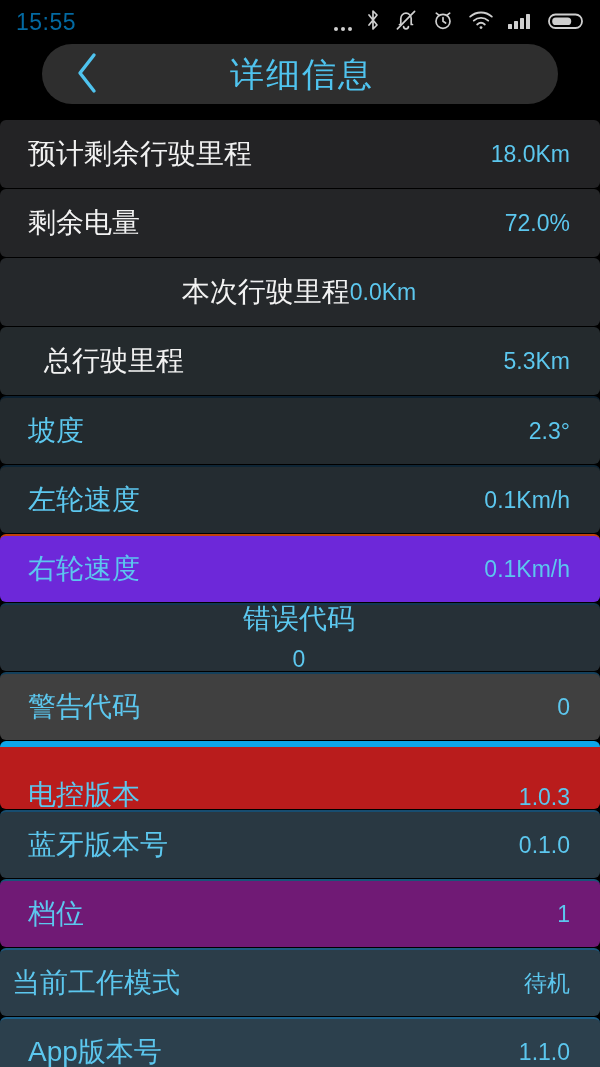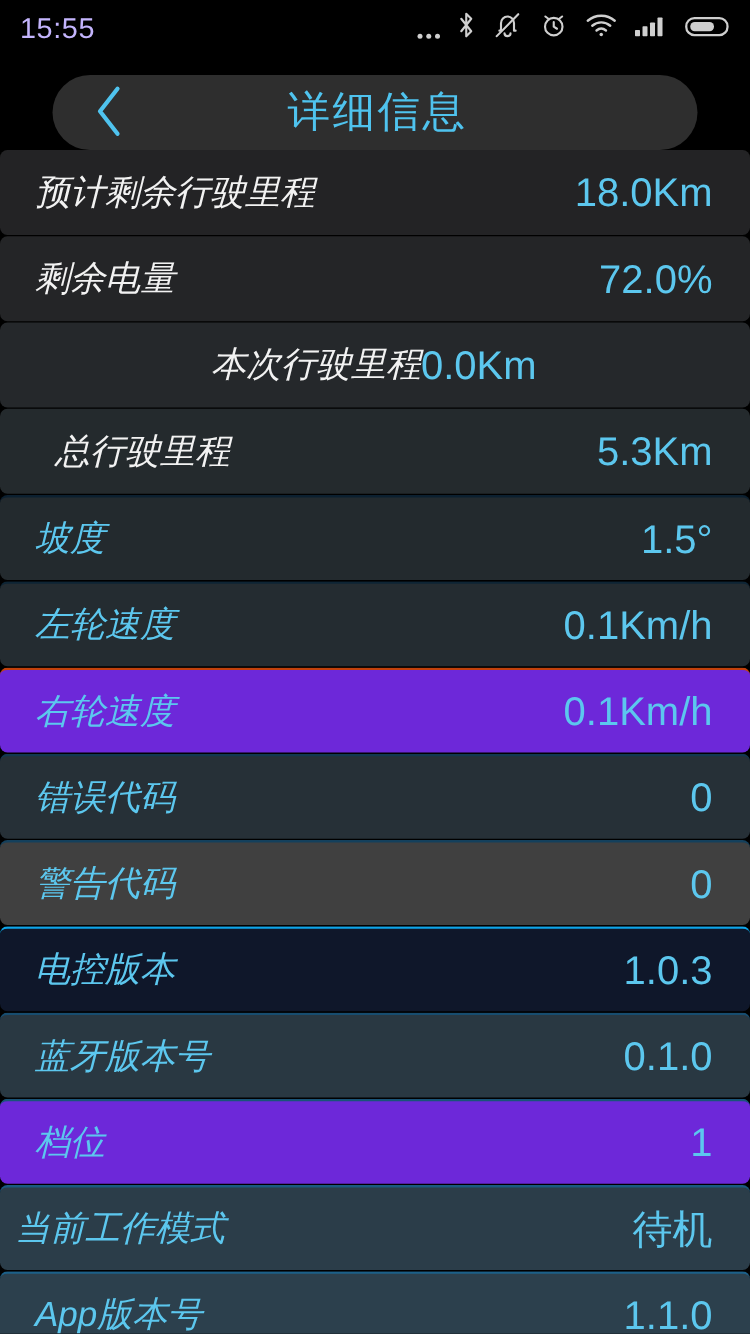--- a/index.html
+++ b/index.html
@@ -20,21 +20,21 @@
     position: relative;
     height: 44px;
     background: #000;
     display: flex;
     align-items: center;
     justify-content: space-between;
     padding: 0 14px 0 16px;
     box-sizing: border-box;
   }
   #status-clock {
-    color: #c4b5fd;
+    color: #0369a1;
     font-size: 23px;
     letter-spacing: 0.5px;
     line-height: 1;
   }
   #status-icons {
     display: flex;
     align-items: center;
     gap: 13px;
   }
   .sicon {
@@ -53,21 +53,21 @@
     background: #cfcfcf;
     border-radius: 50%;
     display: block;
   }
 
   
   #title-bar-wrap {
     height: 76px;
     background: #000;
     display: flex;
-    align-items: flex-end;
+    align-items: flex-start;
     justify-content: center;
     box-sizing: border-box;
   }
   #title-bar {
     width: 516px;
     height: 60px;
     background: #2e2e2e;
     border-radius: 30px;
     display: flex;
     align-items: center;
@@ -110,45 +110,44 @@
     box-sizing: border-box;
     padding: 0 30px 0 28px;
     border-radius: 6px;
     margin-bottom: 1px;
     position: relative;
   }
   .row .label {
     font-size: 28px;
     line-height: 1;
     white-space: nowrap;
-    font-style: italic;
   }
   .row .value {
-    font-size: 32px;
+    font-size: 23px;
     line-height: 1;
     color: #5cc7ee;
     white-space: nowrap;
     text-align: right;
   }
   .label-white { color: #f2f2f2; }
   .label-cyan  { color: #5cc7ee; }
 
   
   .r0  { background: #232325; }
   .r1  { background: #242527; }
   .r2  { background: #25282b; justify-content: center; }
   .r3  { background: #242a2d; padding-left: 44px; }
   .r4  { background: #232a2e; border-top: 2px solid #0c2030; }
   .r5  { background: #242c31; border-top: 2px solid #0e2535; }
   .r6  { background: #6d28d9; border-top: 2px solid #c2410c; gap: 12px; }
-  .r7  { background: #263037; border-top: 2px solid #12384f; }
+  .r7  { background: #263037; border-top: 2px solid #12384f; flex-direction: column; }
   .r8  { background: #404040; border-top: 2px solid #14405c; }
-  .r9  { background: #0f172a; border-top: 2px solid #0ea5e9; }
+  .r9  { background: #b91c1c; border-top: 6px solid #0ea5e9; align-items: flex-end; }
   .r10 { background: #293842; border-top: 2px solid #174d70; }
-  .r11 { background: #6d28d9; border-top: 2px solid #195478; }
+  .r11 { background: #701a75; border-top: 2px solid #195478; }
   .r12 { background: #2b3d49; border-top: 2px solid #1a5a80; padding-left: 12px; }
   .r13 { background: #2c404d; border-top: 2px solid #1c6089; }
 </style>
 </head>
 <body>
 
 <div id="status-bar">
   <div id="status-clock">15:55</div>
 
   <div id="status-icons">
@@ -240,21 +239,21 @@
     <span class="value">0.0Km</span>
   </div>
 
   <div class="row r3">
     <span class="label label-white">总行驶里程</span>
     <span class="value">5.3Km</span>
   </div>
 
   <div class="row r4">
     <span class="label label-cyan">坡度</span>
-    <span class="value">1.5°</span>
+    <span class="value">2.3°</span>
   </div>
 
   <div class="row r5">
     <span class="label label-cyan">左轮速度</span>
     <span class="value">0.1Km/h</span>
   </div>
 
   <div class="row r6">
     <span class="label label-cyan">右轮速度</span>
     <span class="value">0.1Km/h</span>

